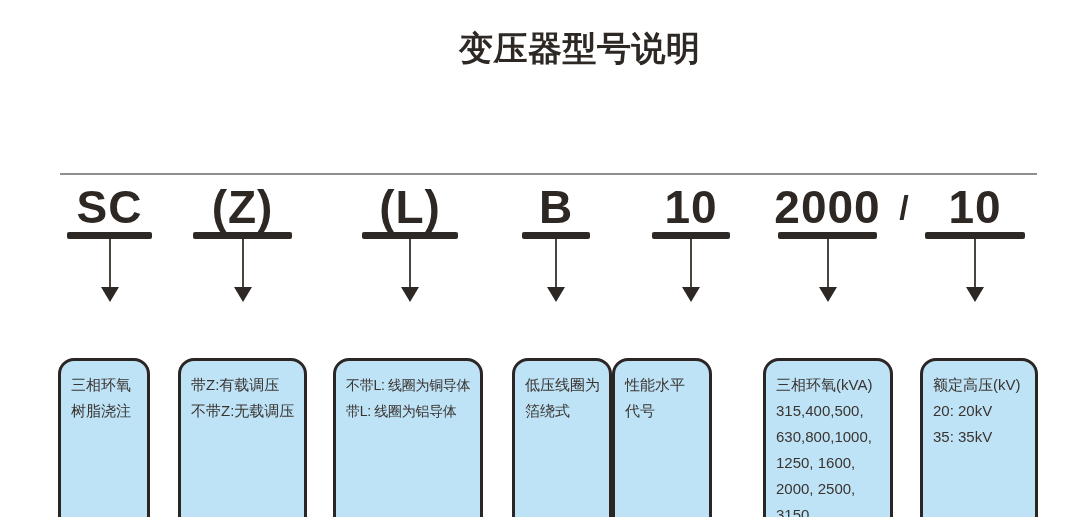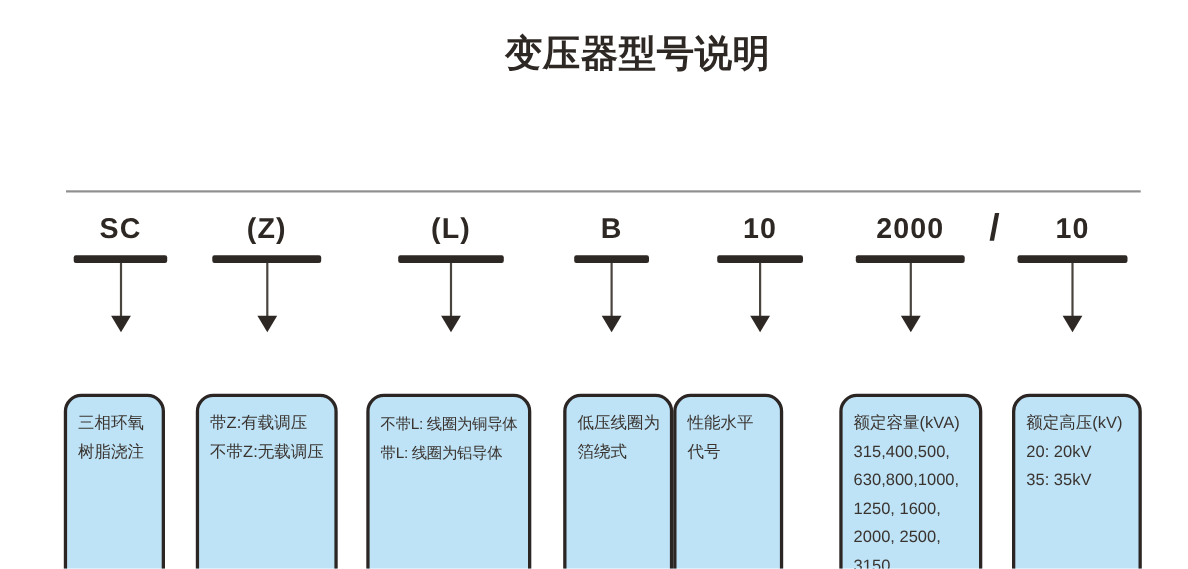--- a/index.html
+++ b/index.html
@@ -23,21 +23,21 @@
     font-size:34px;font-weight:bold;color:var(--ink);
     letter-spacing:0.5px;white-space:nowrap;
   }
   .topline{
     position:absolute;left:60px;top:173px;
     width:977px;height:2px;background:var(--divider);
   }
   .group{position:absolute;left:0;top:0;width:100%;height:100%;pointer-events:none;}
   .code{
     position:absolute;top:190px;transform:translateX(-50%);
-    font-size:26px;font-weight:bold;color:var(--ink);
+    font-size:46px;font-weight:bold;color:var(--ink);
     letter-spacing:1px;white-space:nowrap;line-height:34px;
   }
   .slash{
     position:absolute;left:904px;top:190px;transform:translateX(-50%);
     font-size:34px;font-weight:bold;color:var(--ink);line-height:34px;
   }
   .bar{
     position:absolute;top:232px;height:7px;
     background:var(--ink);border-radius:2px;
   }
@@ -126,21 +126,21 @@
         <p>性能水平</p>
         <p>代号</p>
       </div>
     </div>
     <div class="group">
       <div class="code" style="left:827.5px">2000</div>
       <div class="bar" style="left:778px;width:99px"></div>
       <div class="stem" style="left:827.5px"></div>
       <div class="head" style="left:827.5px"></div>
       <div class="box" style="left:763px;width:130px">
-        <p>额定容量(kVA)</p>
+        <p>三相环氧(kVA)</p>
         <p>315,400,500,</p>
         <p>630,800,1000,</p>
         <p>1250, 1600,</p>
         <p>2000, 2500,</p>
         <p>3150</p>
       </div>
     </div>
     <div class="group">
       <div class="code" style="left:975px">10</div>
       <div class="bar" style="left:925px;width:100px"></div>

